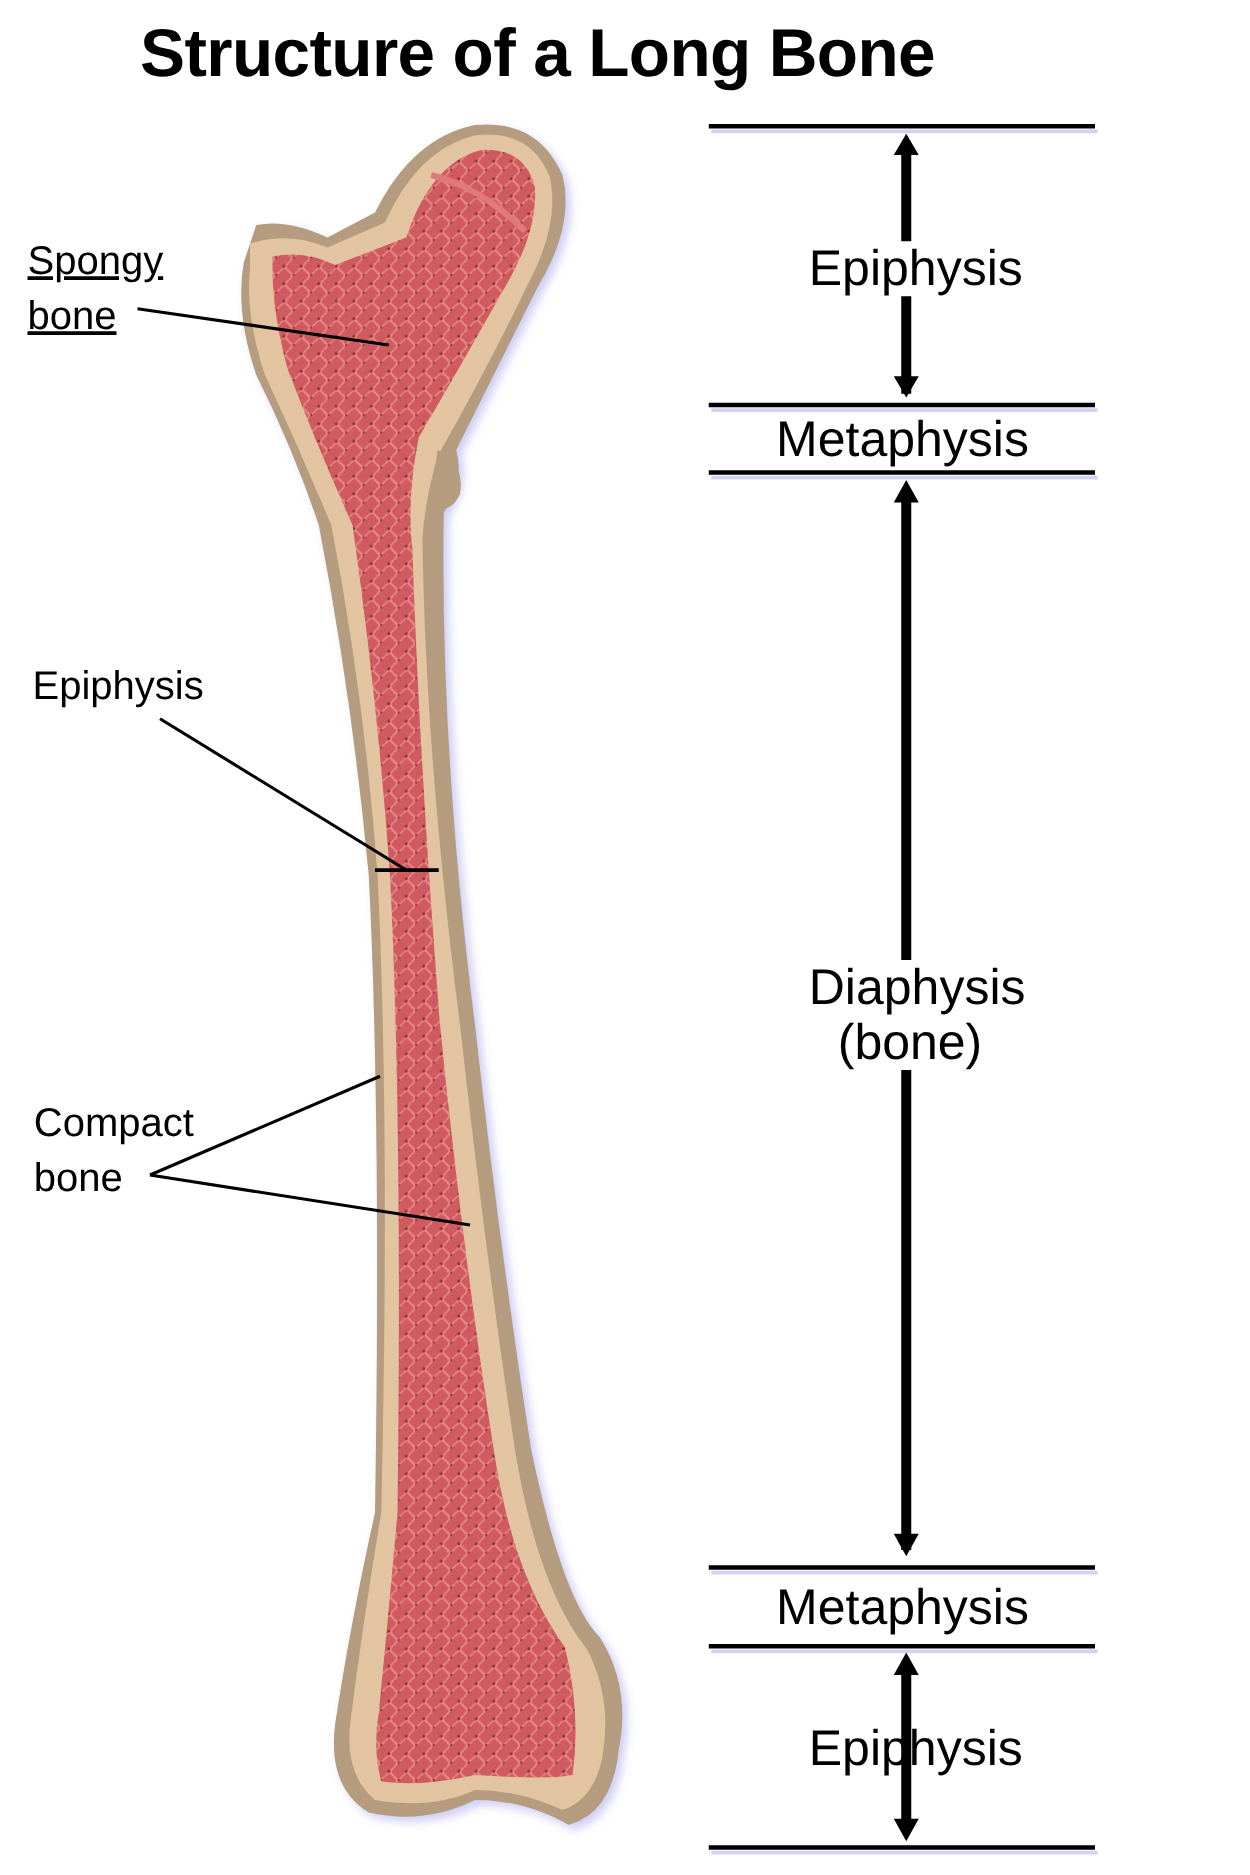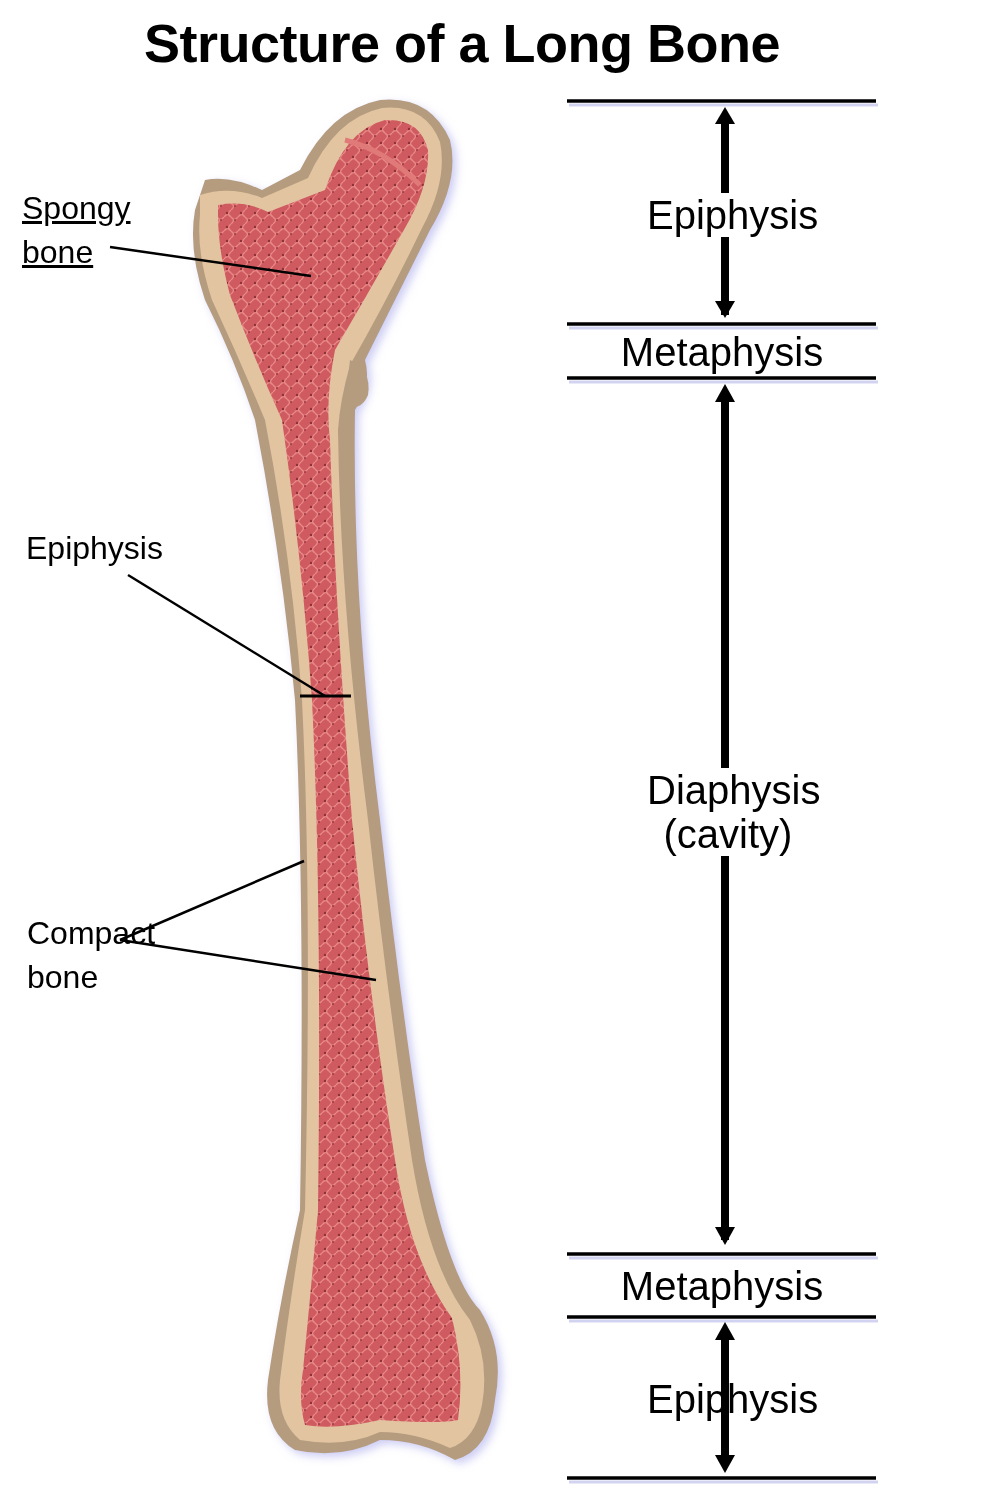--- a/index.html
+++ b/index.html
@@ -1,19 +1,19 @@
 <!DOCTYPE html>
 <html><head>
 <meta charset="utf-8">
 <style>
   html, body { margin: 0; padding: 0; background: #ffffff; }
   body { width: 1000px; height: 1500px; position: relative; overflow: hidden;
          font-family: "Liberation Sans", sans-serif; color: #000; }
   .title { position: absolute; left: 0; top: 12px; width: 860px; text-align: center;
-           font-size: 54px; font-weight: bold; letter-spacing: -0.5px; padding-left: 32px; }
+           font-size: 54px; font-weight: bold; letter-spacing: -0.5px; }
   .lbl { position: absolute; font-size: 32px; line-height: 44px; white-space: nowrap; }
   .region { position: absolute; left: 567px; width: 310px; text-align: center;
             font-size: 40px; line-height: 44px; background: #fff; }
   svg.art { position: absolute; left: 0; top: 0; }
 </style>
 </head>
 <body>
 
 <div class="title">Structure of a Long Bone</div>
 
@@ -92,25 +92,25 @@
   </g>
 </svg>
 
 <div class="lbl" style="left:22px; top:186px;text-decoration:underline;">
   <div>Spongy</div>
   <div>bone</div>
 </div>
 <div class="lbl" style="left:26px; top:526px;">
   <div>Epiphysis</div>
 </div>
-<div class="lbl" style="left:27px; top:876px;margin-top:35px;">
+<div class="lbl" style="left:27px; top:876px;">
   <div>Compact</div>
   <div>bone</div>
 </div>
 
 <div class="region" style="top:193px; left:647px; width:156px;">Epiphysis</div>
 <div class="region" style="top:330px; background:transparent;">Metaphysis</div>
 <div class="region" style="top:768px; left:647px; width:162px;">
   <div>Diaphysis</div>
-  <div>(cavity)</div>
+  <div>(bone)</div>
 </div>
 <div class="region" style="top:1264px; background:transparent;">Metaphysis</div>
 <div class="region" style="top:1377px; left:647px; width:156px; background:transparent;">Epiphysis</div>
 
 </body></html>

